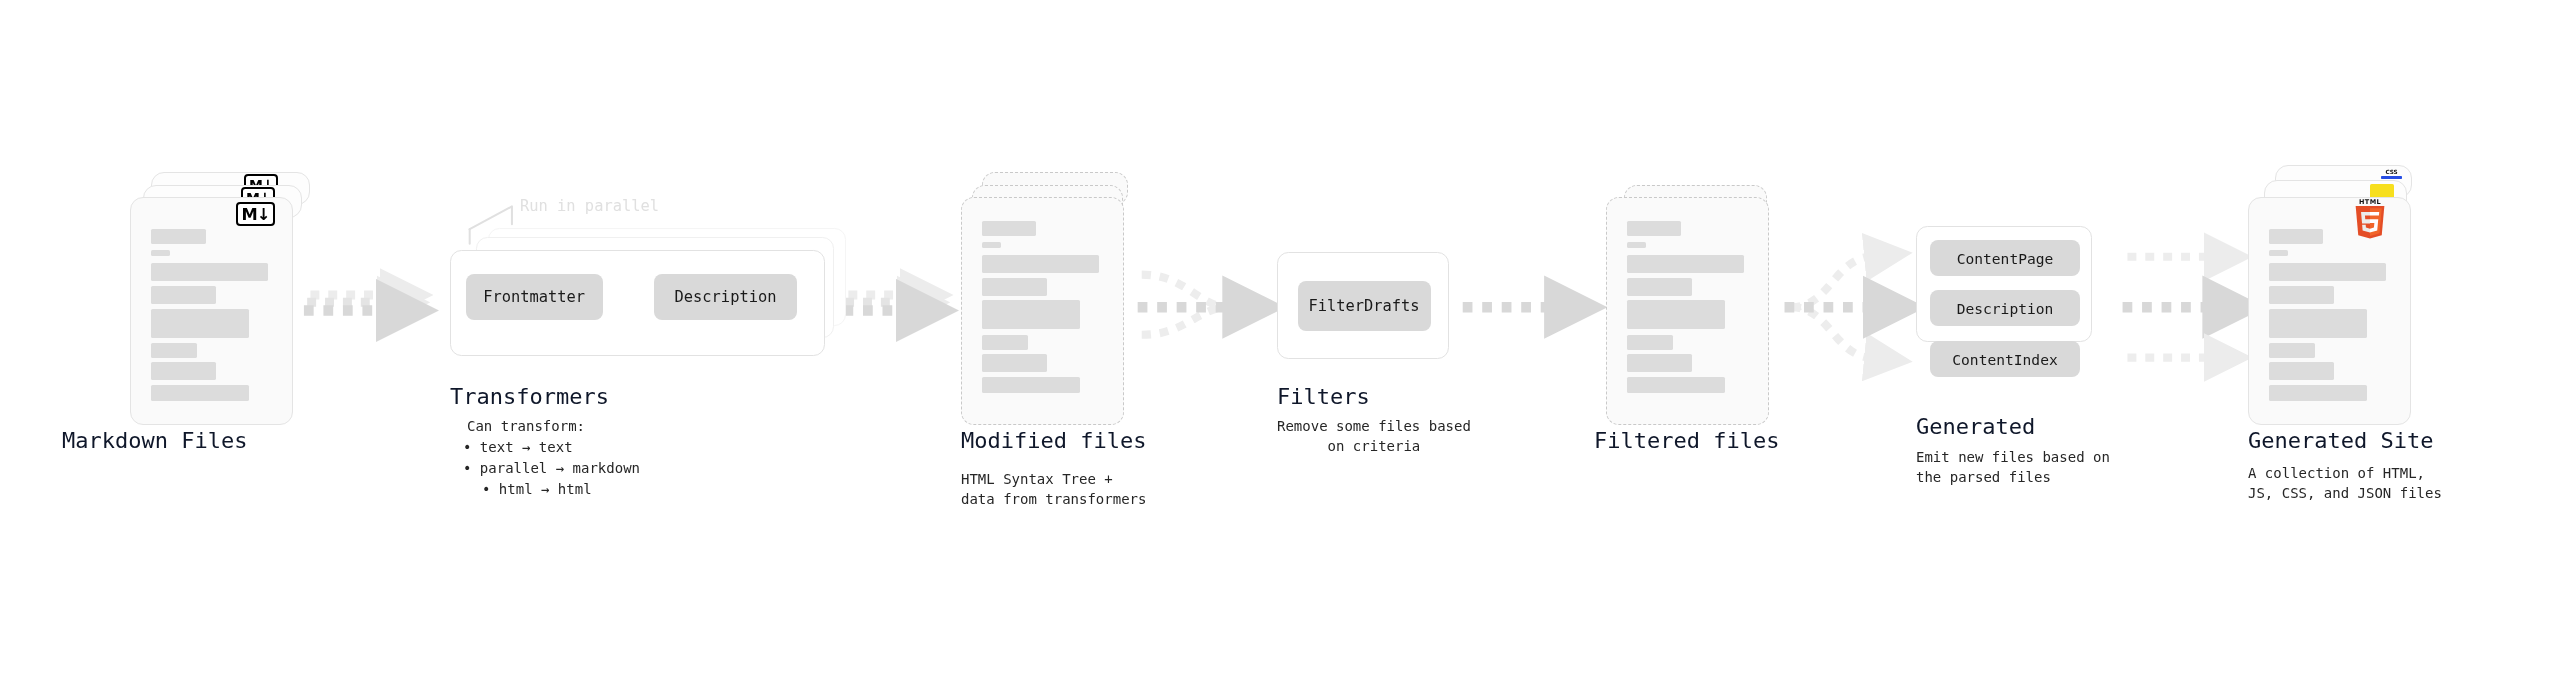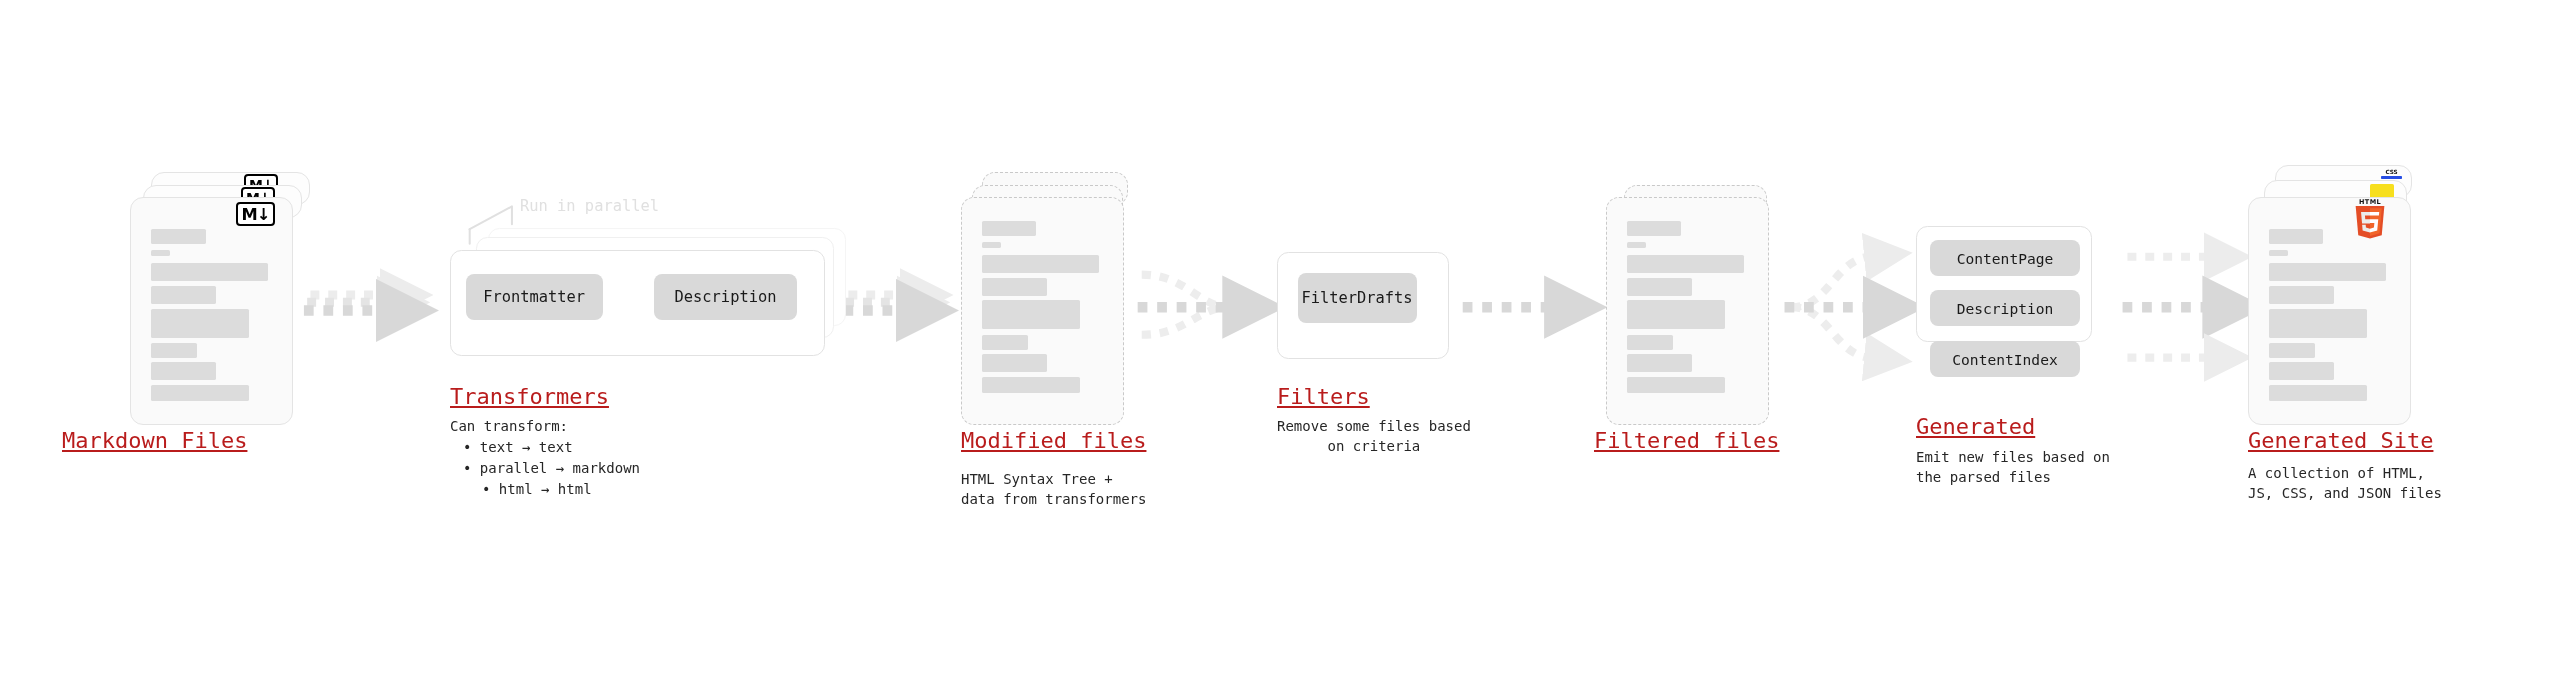--- a/index.html
+++ b/index.html
@@ -86,23 +86,22 @@
     box-sizing: border-box;
   }
   .chip.faint   { background: #e7e7e7; color: transparent; }
   .chip.fainter { background: #f1f1f1; color: transparent; }
 
   
   .title {
     position: absolute;
     font-size: 22px;
     letter-spacing: 0px;
-    color: #b91c1c;
+    color: #0f172a;
     white-space: nowrap;
-    text-decoration: underline;
   }
   .sub {
     position: absolute;
     font-size: 14px;
     line-height: 20.3px;
     color: #262626;
     white-space: pre;
   }
   .runlabel {
     position: absolute;
@@ -221,21 +220,21 @@
       <div class="chip faint" style="left:203px; top:23px; width:128px; height:42px;">x</div>
     </div>
 
     <div class="procbox" style="left:450px; top:250px; width:375px; height:106px;">
       <div class="chip" style="left:14.6px; top:23px; width:137px; height:46px;">Frontmatter</div>
       <div class="chip" style="left:203px; top:23px; width:143px; height:46px;">Description</div>
     </div>
 
     <div class="title" style="left:450px; top:384px;">Transformers</div>
 
-    <div class="sub" style="left:450px; top:416px;">Can transform:</div>
+    <div class="sub" style="left:467px; top:416px;">Can transform:</div>
     <div class="sub" style="left:463px; top:437px;">• text → text</div>
     <div class="sub" style="left:463px; top:458px;">• parallel → markdown</div>
     <div class="sub" style="left:482px; top:479px;">• html → html</div>
   </div>
 
   <div class="node">
     <div class="doccard dashed" style="left:982px; top:172px; width:146px; height:32.5px; border-style:dashed;"></div>
     <div class="doccard dashed" style="left:972px; top:185px; width:151px; height:32.5px; border-style:dashed;"></div>
 
     <div class="doccard dashed" style="left:961px; top:197px; width:163px; height:228px;">
@@ -249,21 +248,21 @@
       <div class="skel" style="left:19.5px; top:179px; width:98px; height:16.3px;"></div>
     </div>
 
     <div class="title" style="left:961px; top:428px;">Modified files</div>
     <div class="sub" style="left:961px; top:469px;">HTML Syntax Tree +
 data from transformers</div>
   </div>
 
   <div class="node">
     <div class="procbox" style="left:1277px; top:252px; width:172px; height:107px;">
-      <div class="chip" style="left:19.5px; top:20px; width:119px; height:50px;">FilterDrafts</div>
+      <div class="chip" style="left:19.5px; top:28px; width:133px; height:50px;">FilterDrafts</div>
     </div>
 
     <div class="title" style="left:1277px; top:384px;">Filters</div>
     <div class="sub" style="left:1277px; top:416px;text-align:center;">Remove some files based
 on criteria</div>
   </div>
 
   <div class="node">
     <div class="doccard dashed" style="left:1624px; top:185px; width:143px; height:32.5px;"></div>
 

